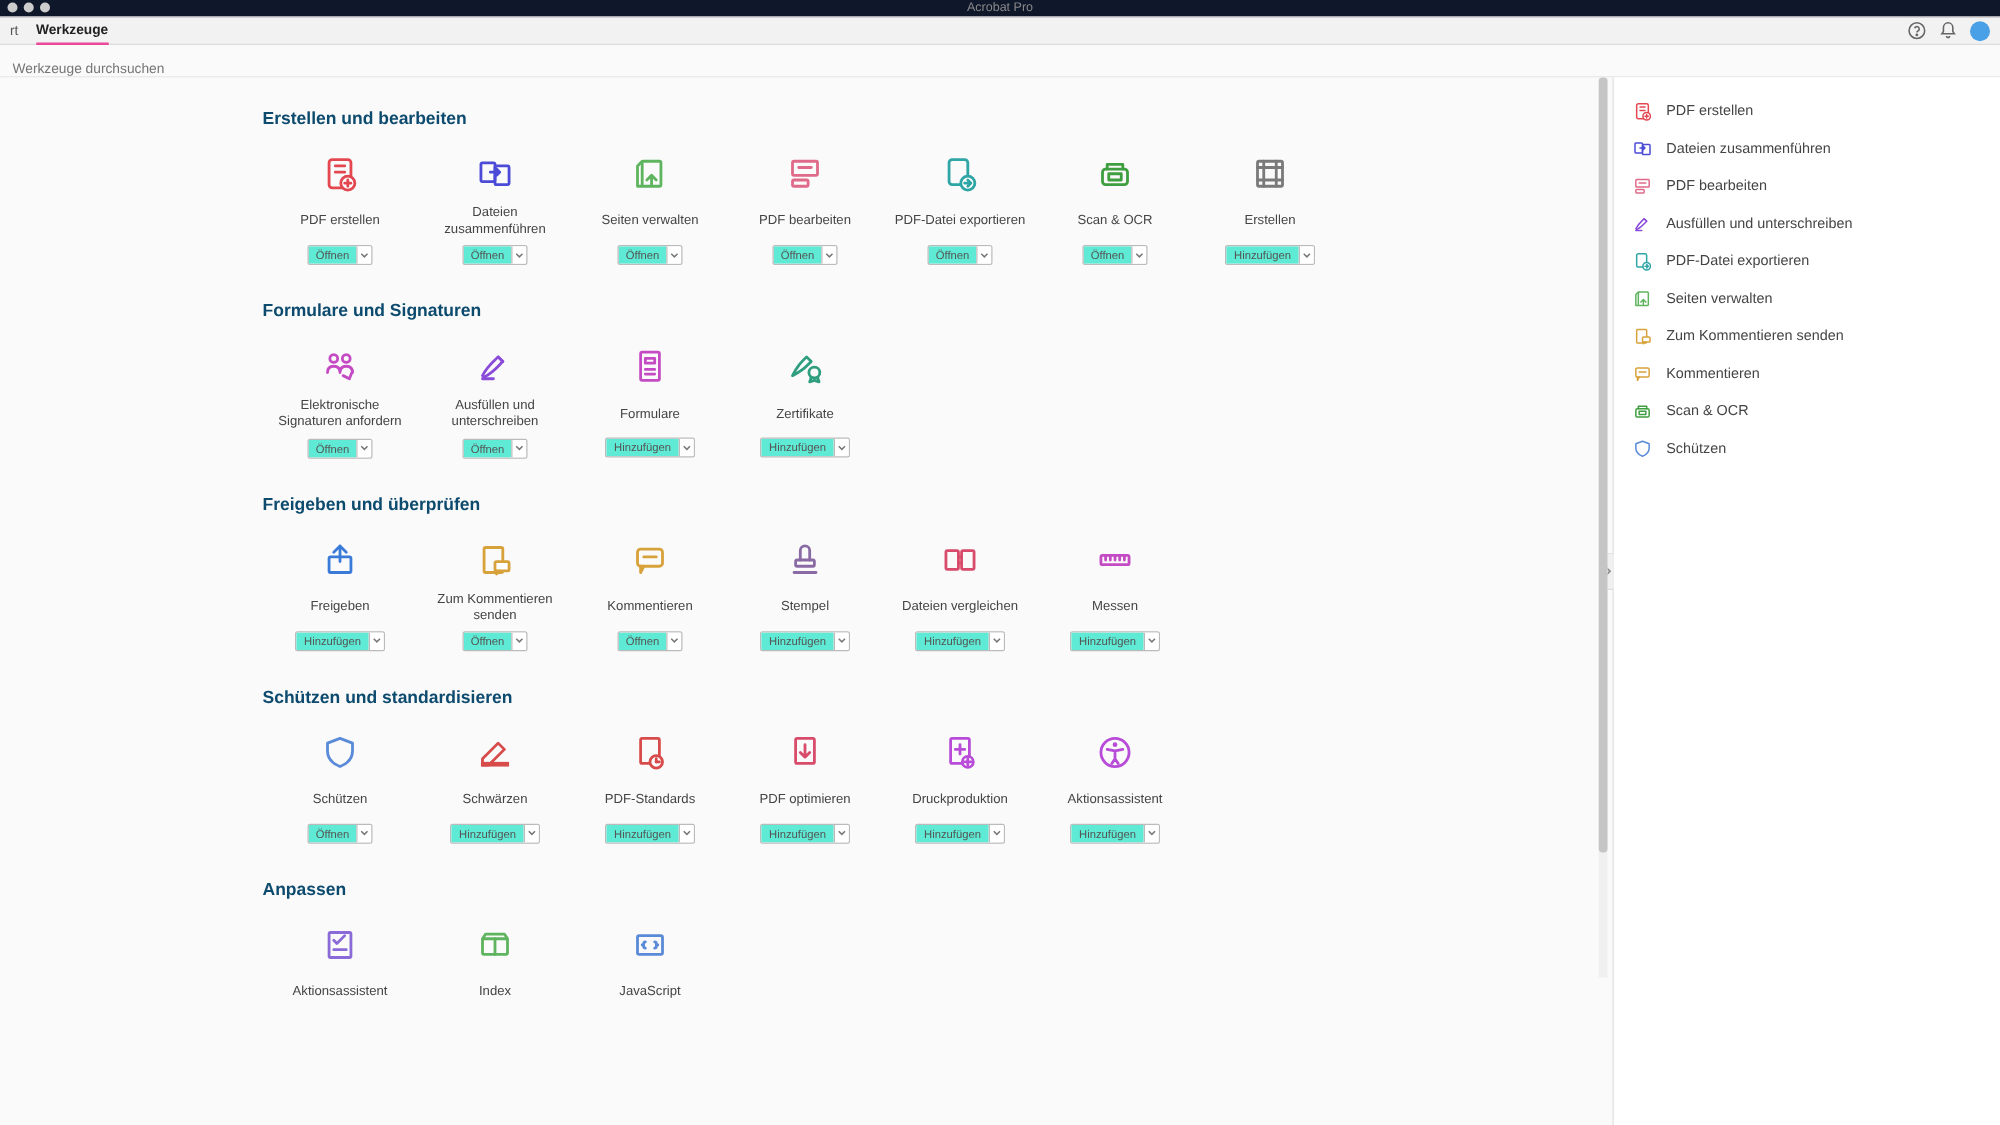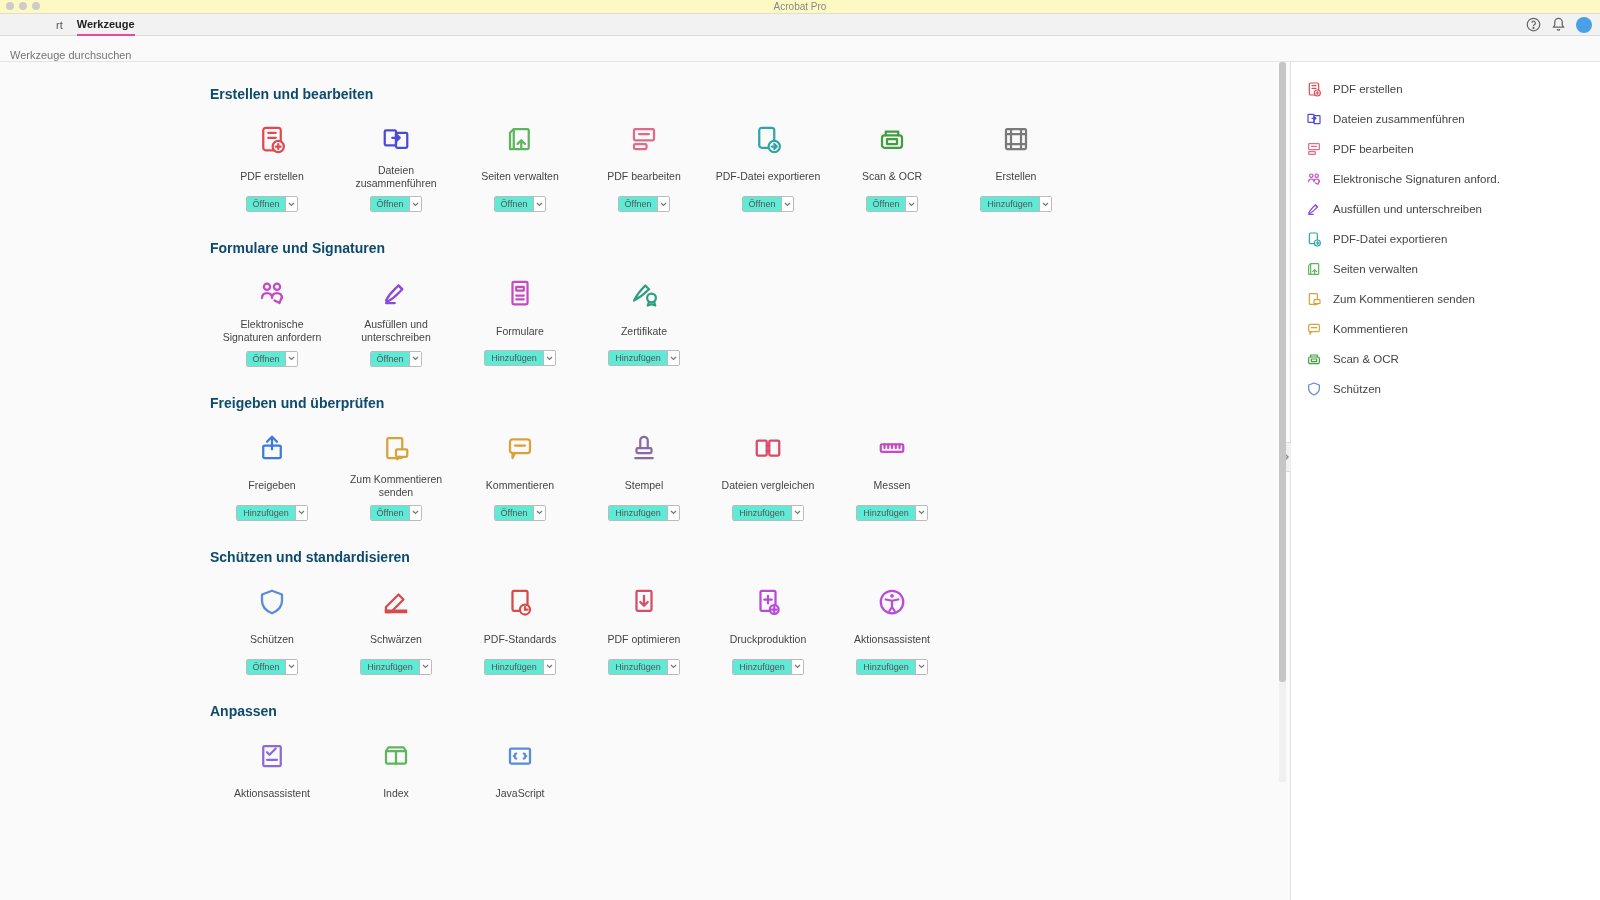--- a/index.html
+++ b/index.html
@@ -8,21 +8,21 @@
     font-size: 12px;
     color: #333;
     background: #f5f5f5;
     width: 1600px;
     height: 900px;
     overflow: hidden;
     position: relative;
   }
   .titlebar {
     height: 14px;
-    background: #fef9c3;
+    background: #0f172a;
     display: flex;
     align-items: center;
     justify-content: center;
     position: relative;
     font-size: 10px;
     color: #888;
     border-bottom: 1px solid #dcdcdc;
   }
   .traffic-lights {
     position: absolute; left: 6px; top: 2px;
@@ -33,21 +33,21 @@
   }
   .topbar {
     height: 22px;
     background: #f2f2f2;
     display: flex;
     align-items: center;
     padding: 0 8px;
     border-bottom: 1px solid #dcdcdc;
     position: relative;
   }
-  .topbar .tabs { display: flex; gap: 14px; align-items: center; margin-left: 48px; }
+  .topbar .tabs { display: flex; gap: 14px; align-items: center; }
   .topbar .tab {
     font-size: 11px; color: #555; padding: 4px 0; cursor: pointer;
   }
   .topbar .tab.active {
     color: #222; font-weight: 600; border-bottom: 2px solid #ec4899;
   }
   .topbar .right-icons {
     position: absolute; right: 8px; top: 0; height: 100%;
     display: flex; align-items: center; gap: 10px;
   }
@@ -690,31 +690,20 @@
             <rect x="4" y="4" width="16" height="9" rx="1" stroke="#e06a8a" stroke-width="1.8" fill="none" stroke-linecap="round" stroke-linejoin="round"></rect>
             <rect x="4" y="16" width="10" height="4" rx="1" stroke="#e06a8a" stroke-width="1.8" fill="none" stroke-linecap="round" stroke-linejoin="round"></rect>
             <path d="M8 8h8" stroke="#e06a8a" stroke-width="1.8" fill="none" stroke-linecap="round" stroke-linejoin="round"></path>
           </svg>
         </span>
         <span>PDF bearbeiten</span>
       </div>
       <div class="rail-item">
         <span class="ri-icon">
           <svg width="16" height="16" viewBox="0 0 24 24">
-            <circle cx="8" cy="7" r="2.5" stroke="#c44bc4" stroke-width="1.8" fill="none" stroke-linecap="round" stroke-linejoin="round"></circle>
-            <circle cx="16" cy="7" r="2.5" stroke="#c44bc4" stroke-width="1.8" fill="none" stroke-linecap="round" stroke-linejoin="round"></circle>
-            <path d="M4 16c0-3 2-4 4-4s4 1 4 4M12 16c0-3 2-4 4-4s4 1 4 4" stroke="#c44bc4" stroke-width="1.8" fill="none" stroke-linecap="round" stroke-linejoin="round"></path>
-            <path d="M14 18l4 2 2-5" stroke="#c44bc4" stroke-width="1.8" fill="none" stroke-linecap="round" stroke-linejoin="round"></path>
-          </svg>
-        </span>
-        <span>Elektronische Signaturen anford.</span>
-      </div>
-      <div class="rail-item">
-        <span class="ri-icon">
-          <svg width="16" height="16" viewBox="0 0 24 24">
             <path d="M4 18c3-6 6-8 10-12l3 3c-4 4-6 7-12 10z" stroke="#8a4bd8" stroke-width="1.8" fill="none" stroke-linecap="round" stroke-linejoin="round"></path>
             <path d="M14 6l3 3" stroke="#8a4bd8" stroke-width="1.8" fill="none" stroke-linecap="round" stroke-linejoin="round"></path>
             <path d="M4 20h7" stroke="#8a4bd8" stroke-width="1.8" fill="none" stroke-linecap="round" stroke-linejoin="round"></path>
           </svg>
         </span>
         <span>Ausfüllen und unterschreiben</span>
       </div>
       <div class="rail-item">
         <span class="ri-icon">
           <svg width="16" height="16" viewBox="0 0 24 24">

